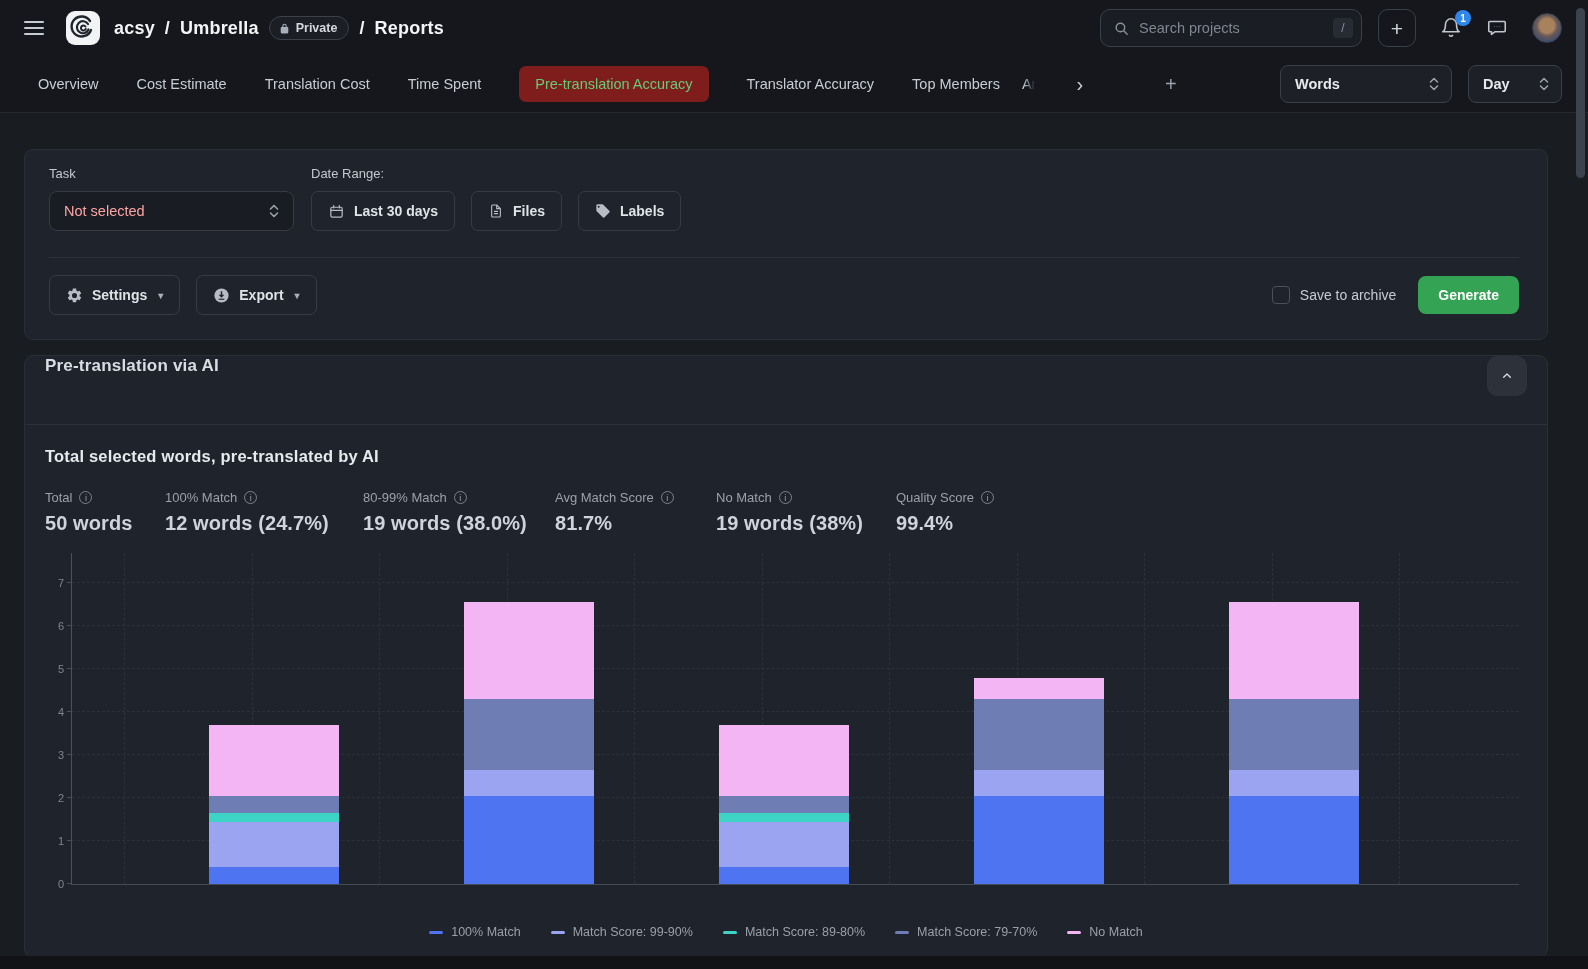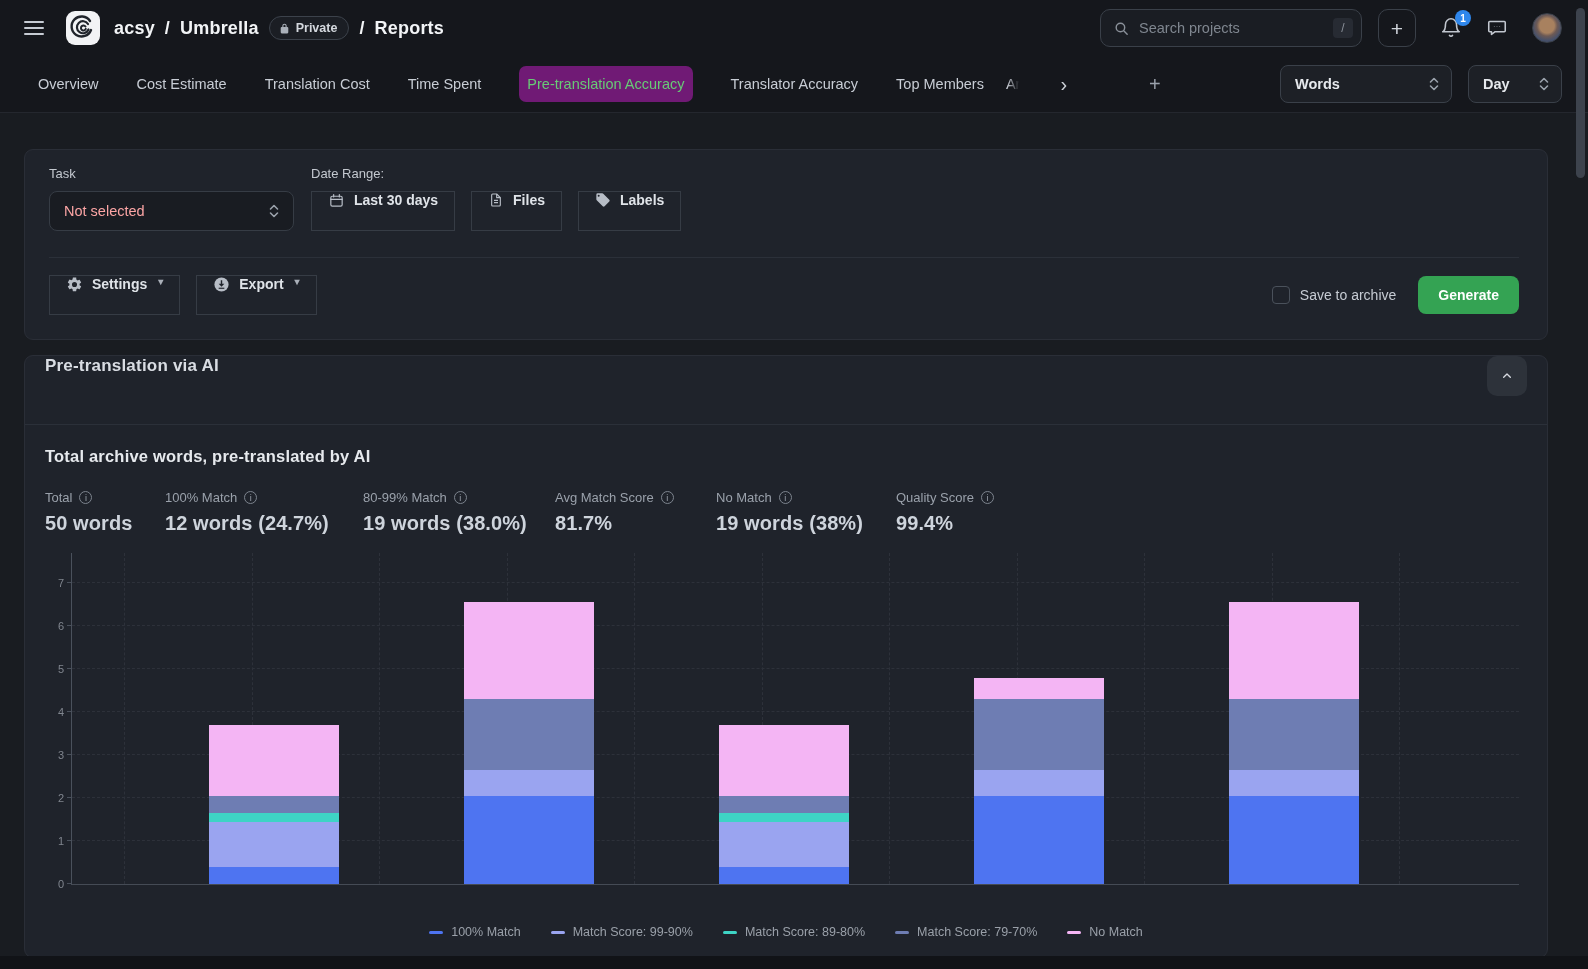--- a/index.html
+++ b/index.html
@@ -58,21 +58,21 @@
   }
 
   
   .tabbar {
     height: 57px; background: #15171c; border-bottom: 1px solid #24272e;
     display: flex; align-items: center; padding: 0 26px 0 38px; gap: 0;
   }
   .tabs-scroll { display: flex; align-items: center; gap: 38px; }
   .tab { font-size: 14.5px; color: #c8cdd5; cursor: pointer; white-space: nowrap; }
   .tab.active {
-    color: #68ca76; background: #701a75; padding: 10px 8px; border-radius: 7px; font-weight: 500;
+    color: #68ca76; background: #7f1d1d; padding: 10px 16px; border-radius: 7px; font-weight: 500;
   }
   .tab-overflow {
     font-size: 14.5px; color: #c8cdd5; cursor: pointer; max-width: 26px; overflow: hidden;
     -webkit-mask-image: linear-gradient(90deg, #000 10%, transparent 95%);
     mask-image: linear-gradient(90deg, #000 10%, transparent 95%);
   }
   .tab-chevron { font-size: 20px; color: #cfd4da; cursor: pointer; padding: 0 2px; line-height: 1; }
   .tab-add { font-size: 20px; color: #9aa1ab; cursor: pointer; margin-left: 42px; line-height: 1; }
   .tabbar-right { margin-left: auto; display: flex; gap: 16px; }
   .select {
@@ -96,22 +96,22 @@
   .fgroup-label { font-size: 13px; color: #c3c8cf; margin-bottom: 10px; display: block; }
   .fselect {
     height: 40px; border: 1px solid #363c45; border-radius: 8px; background: #191c22;
     display: flex; align-items: center; justify-content: space-between;
     padding: 0 12px 0 14px; cursor: pointer; font-size: 14.5px; color: #fca5a5;
   }
   .fsel-task { width: 245px; }
   .fsel-lang { width: 247px; }
   .fbtns { display: flex; gap: 16px; }
   .fbtn {
-    height: 40px; border: 1px solid #363c45; border-radius: 0; background: transparent;
-    display: inline-flex; gap: 9px; padding: 0 16px;
+    height: 40px; border: 1px solid #363c45; border-radius: 7px; background: transparent;
+    display: inline-flex; align-items: center; gap: 9px; padding: 0 16px;
     font-size: 14px; font-weight: 600; color: #dfe3e8; cursor: pointer; white-space: nowrap;
   }
   .filter-divider { margin-top: 26px; }
   .filter-row2 { margin-top: 17px; display: flex; align-items: center; }
   .row2-left { display: flex; gap: 16px; }
   .caret { font-size: 10px; color: #aab0b9; margin-left: 2px; }
   .row2-right { margin-left: auto; display: flex; align-items: center; gap: 22px; }
   .check-wrap { display: flex; align-items: center; gap: 10px; cursor: pointer; }
   .checkbox { width: 18px; height: 18px; border: 1.5px solid #4a515b; border-radius: 4px; background: transparent; }
   .check-label { font-size: 14px; color: #c6cbd3; }
@@ -338,21 +338,21 @@
     <div class="panel-header">
       <span class="panel-title">Pre-translation via AI</span>
       <button class="collapse-btn">
         <svg width="16" height="16" viewBox="0 0 24 24" fill="none" stroke="#d6dae0" stroke-width="2" stroke-linecap="round" stroke-linejoin="round">
             <path d="M7 14l5-5 5 5"></path>
           </svg>
       </button>
     </div>
     <div class="divider"></div>
     <div class="panel-body">
-      <div class="panel-subtitle">Total archive words, pre-translated by AI</div>
+      <div class="panel-subtitle">Total selected words, pre-translated by AI</div>
       <div class="stats-row" id="stats-row">
           <div class="stat" style="width: 120px;">
             <div class="stat-label">
               <span>Total</span>
               <span class="info-i">i</span>
             </div>
             <div class="stat-value">50 words</div>
           </div>
           <div class="stat" style="width: 198px;">
             <div class="stat-label">

